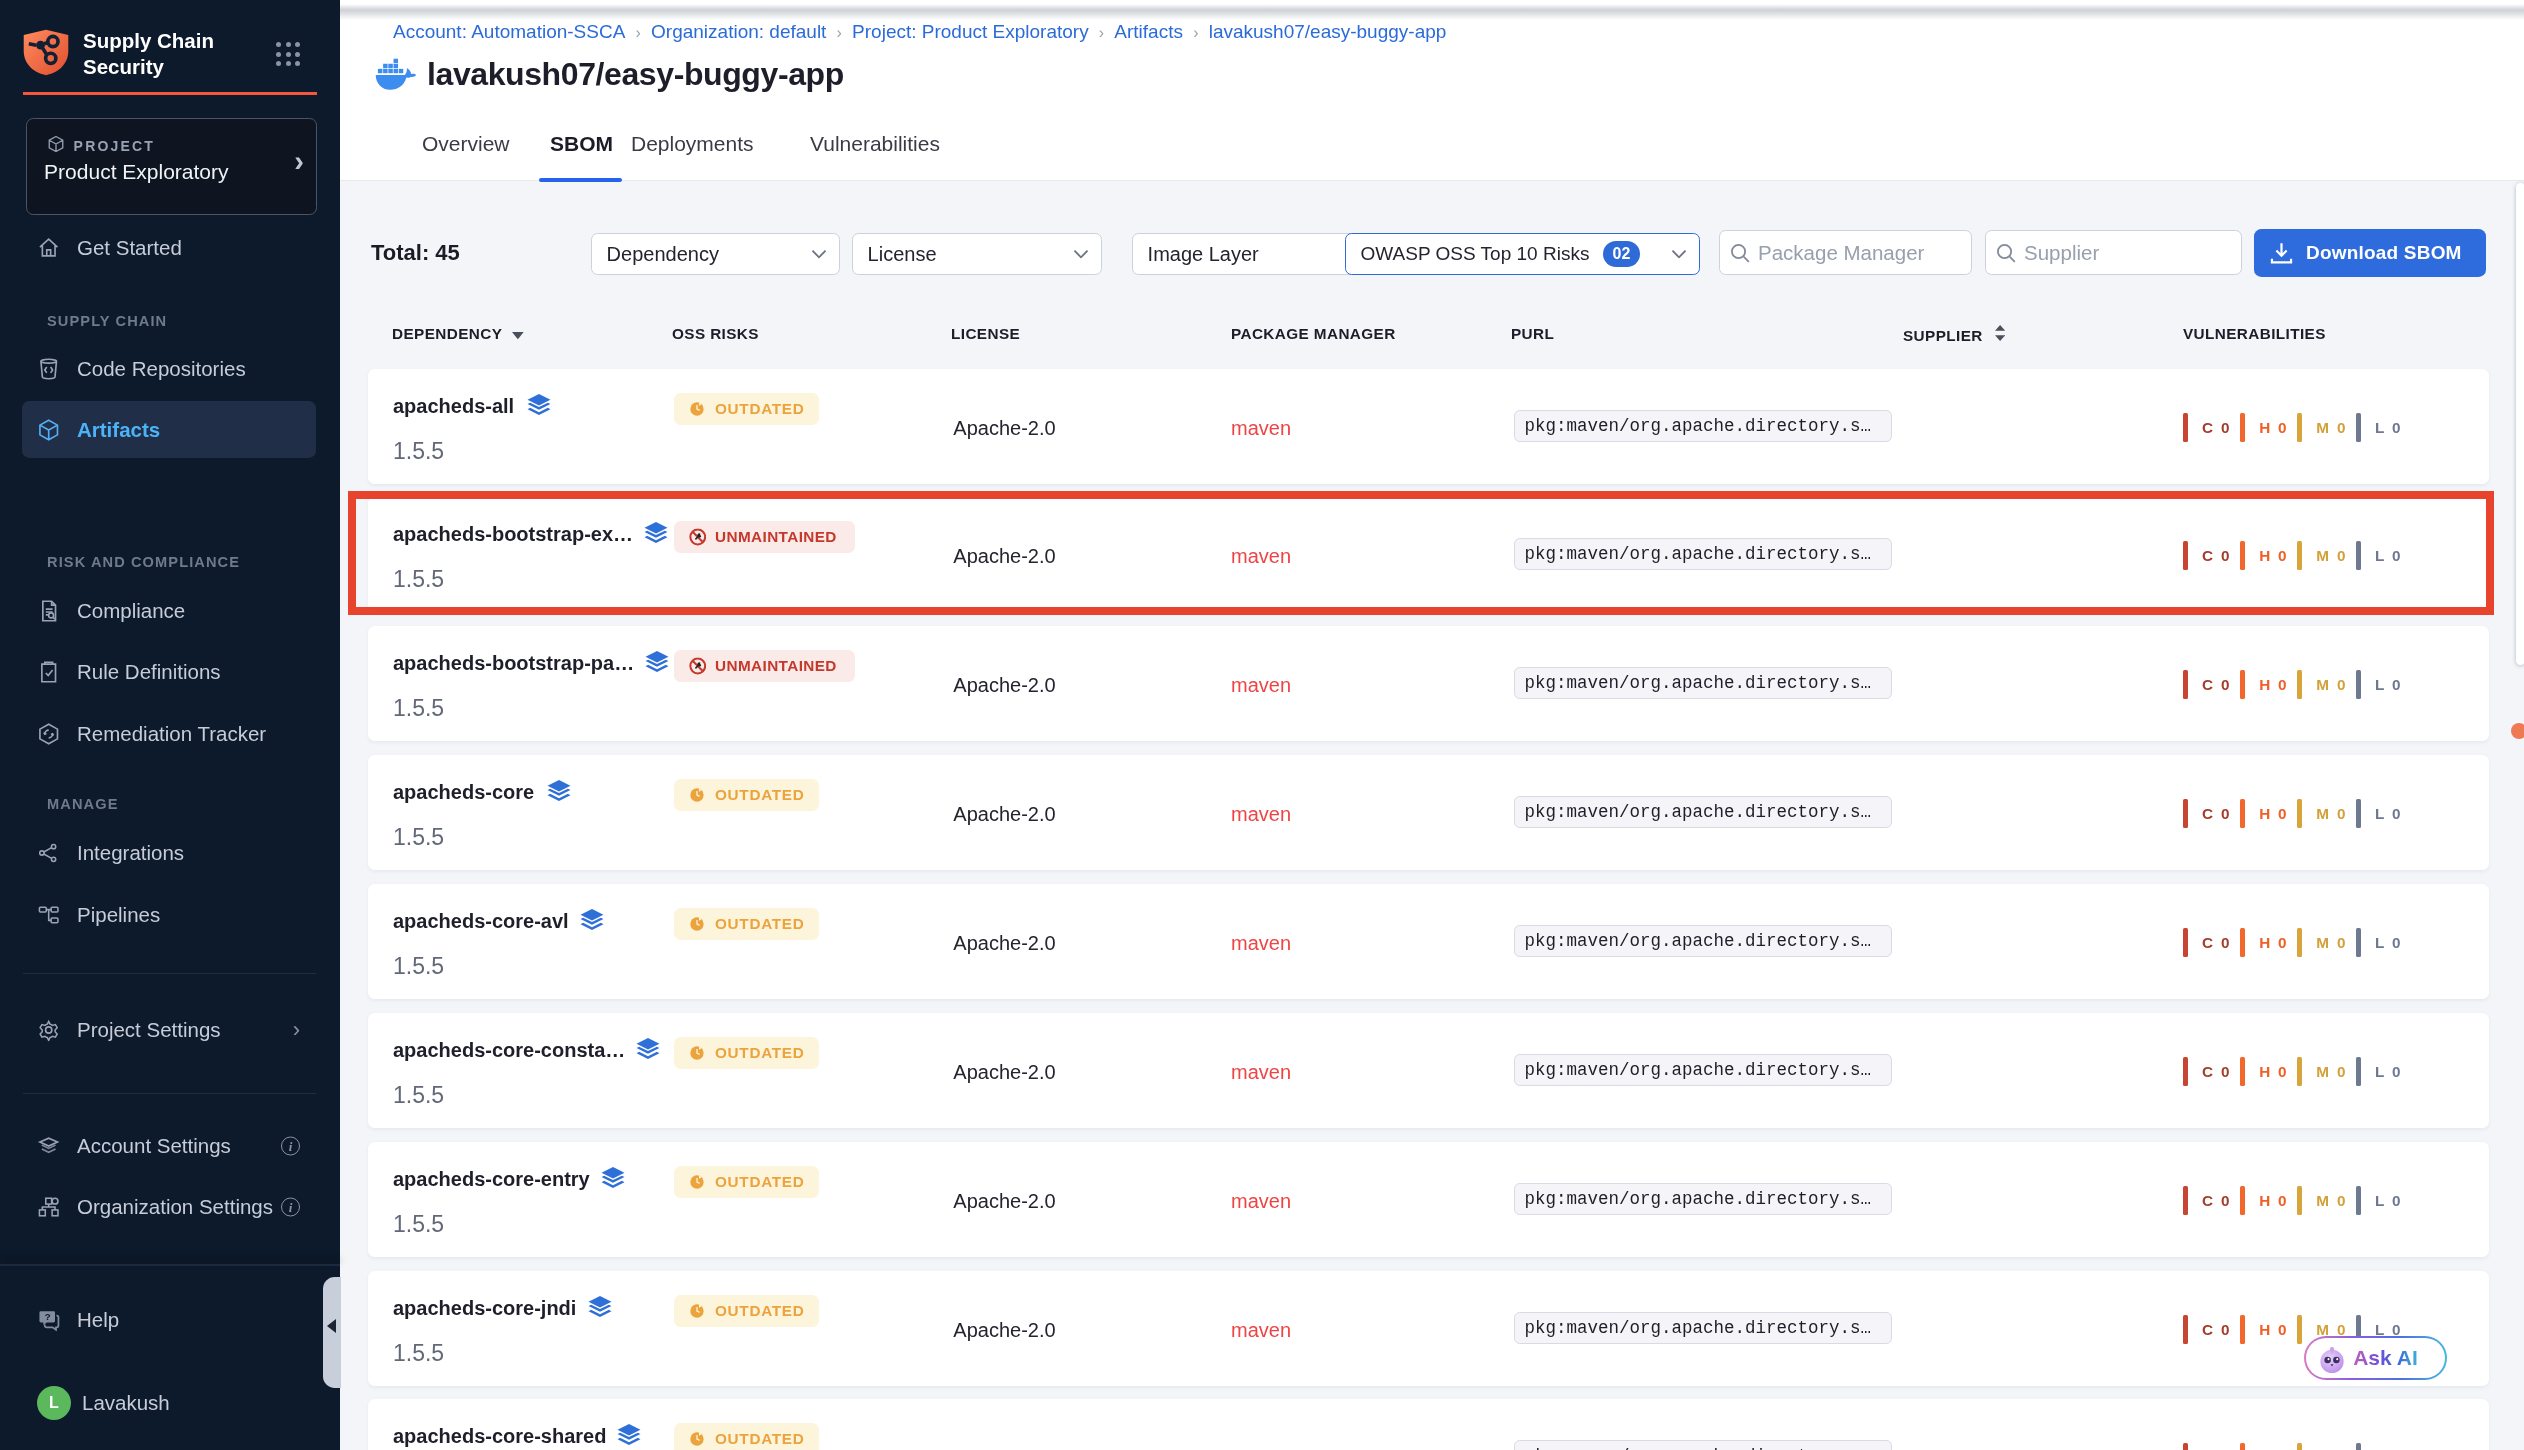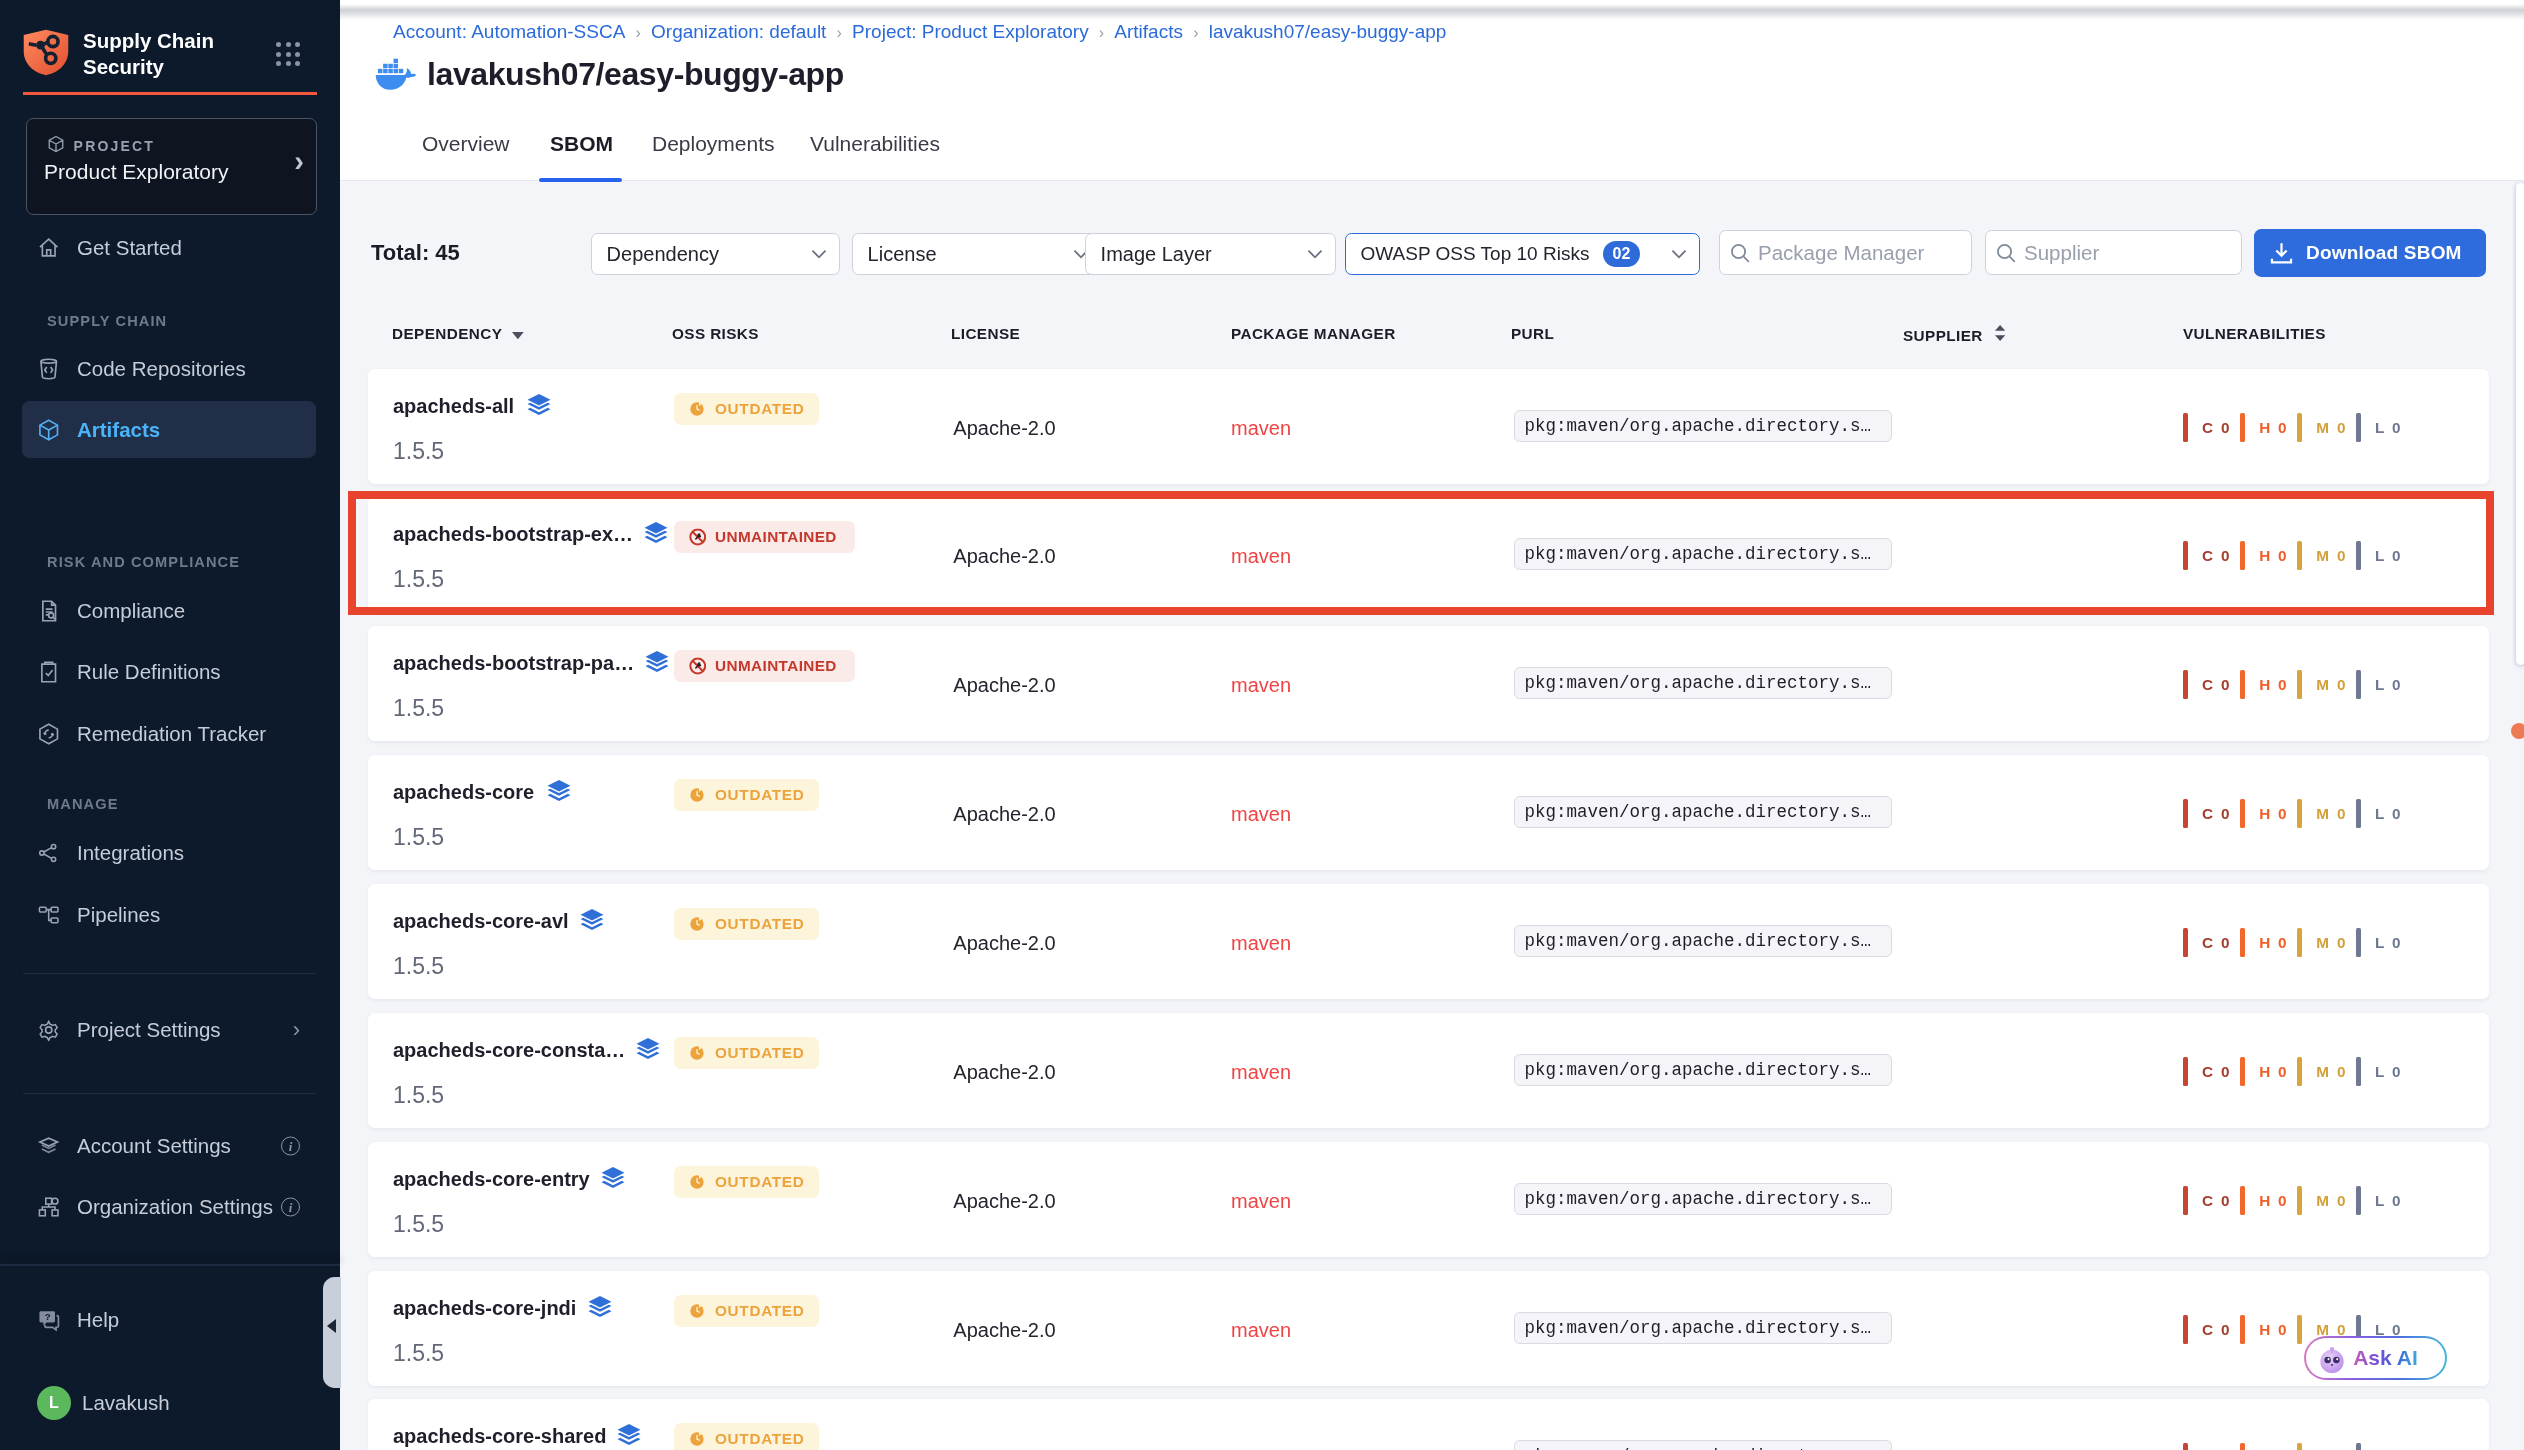--- a/index.html
+++ b/index.html
@@ -237,40 +237,40 @@
         <rect x="18.4" y="7.5" width="6.2" height="6"></rect>
         <rect x="25.6" y="7.5" width="6.2" height="6"></rect>
       <rect x="25.6" y="0.5" width="6.2" height="6"></rect>
       <path d="M1 23 H43.5 C43.5 34.5 33.5 43.5 20.8 43.5 C9.2 43.5 1 34.5 1 23 Z"></path>
       <path d="M40.5 23.5 C43.2 21.5 44.6 17.5 44 13.2 C47.3 15 49.5 18.2 50 21.8 C52.3 20.6 55.2 21.2 57 23 C55.2 25.2 52 26.2 49.3 25.6 C46.8 27.3 43.5 27.2 40.5 25.8 Z"></path>
     </g>
   </svg>
   <div class="page-title">lavakush07/easy-buggy-app</div>
   <div class="tab" style="left:82px">Overview</div>
   <div class="tab active" style="left:210px">SBOM</div>
-  <div class="tab" style="left:312px">Deployments</div>
+  <div class="tab" style="left:291px">Deployments</div>
   <div class="tab" style="left:470px">Vulnerabilities</div>
   <div class="tab-underline"></div>
 </div>
 
 <div id="content">
   <div class="total">Total: 45</div>
   <div class="dd" style="left:251px;width:249px">
       <div class="tx">Dependency</div>
       <svg class="chev" width="16" height="9.5" viewBox="0 0 22 13" fill="none" stroke="#6b7383" stroke-width="2.5">
         <path d="M2 2 L11 11 L20 2"></path>
       </svg>
     </div>
   <div class="dd" style="left:512px;width:250px">
       <div class="tx">License</div>
       <svg class="chev" width="16" height="9.5" viewBox="0 0 22 13" fill="none" stroke="#6b7383" stroke-width="2.5">
         <path d="M2 2 L11 11 L20 2"></path>
       </svg>
     </div>
-  <div class="dd" style="left:745px;width:251px">
+  <div class="dd" style="left:792px;width:251px">
       <div class="tx">Image Layer</div>
       <svg class="chev" width="16" height="9.5" viewBox="0 0 22 13" fill="none" stroke="#6b7383" stroke-width="2.5">
         <path d="M2 2 L11 11 L20 2"></path>
       </svg>
     </div>
   <div class="dd" style="left:1005px;width:355px;border-color:#2f6bd8;">
     <div class="tx" style="font-size:19px">OWASP OSS Top 10 Risks</div>
     <div style="position:absolute;left:257px;top:50%;transform:translateY(-50%);width:37px;height:26px;background:#2f6bd8;border-radius:13px;color:#fff;font-size:16px;font-weight:700;text-align:center;line-height:26px;">02</div>
     <svg class="chev" width="16" height="9.5" viewBox="0 0 22 13" fill="none" stroke="#6b7383" stroke-width="2.5">
         <path d="M2 2 L11 11 L20 2"></path>

